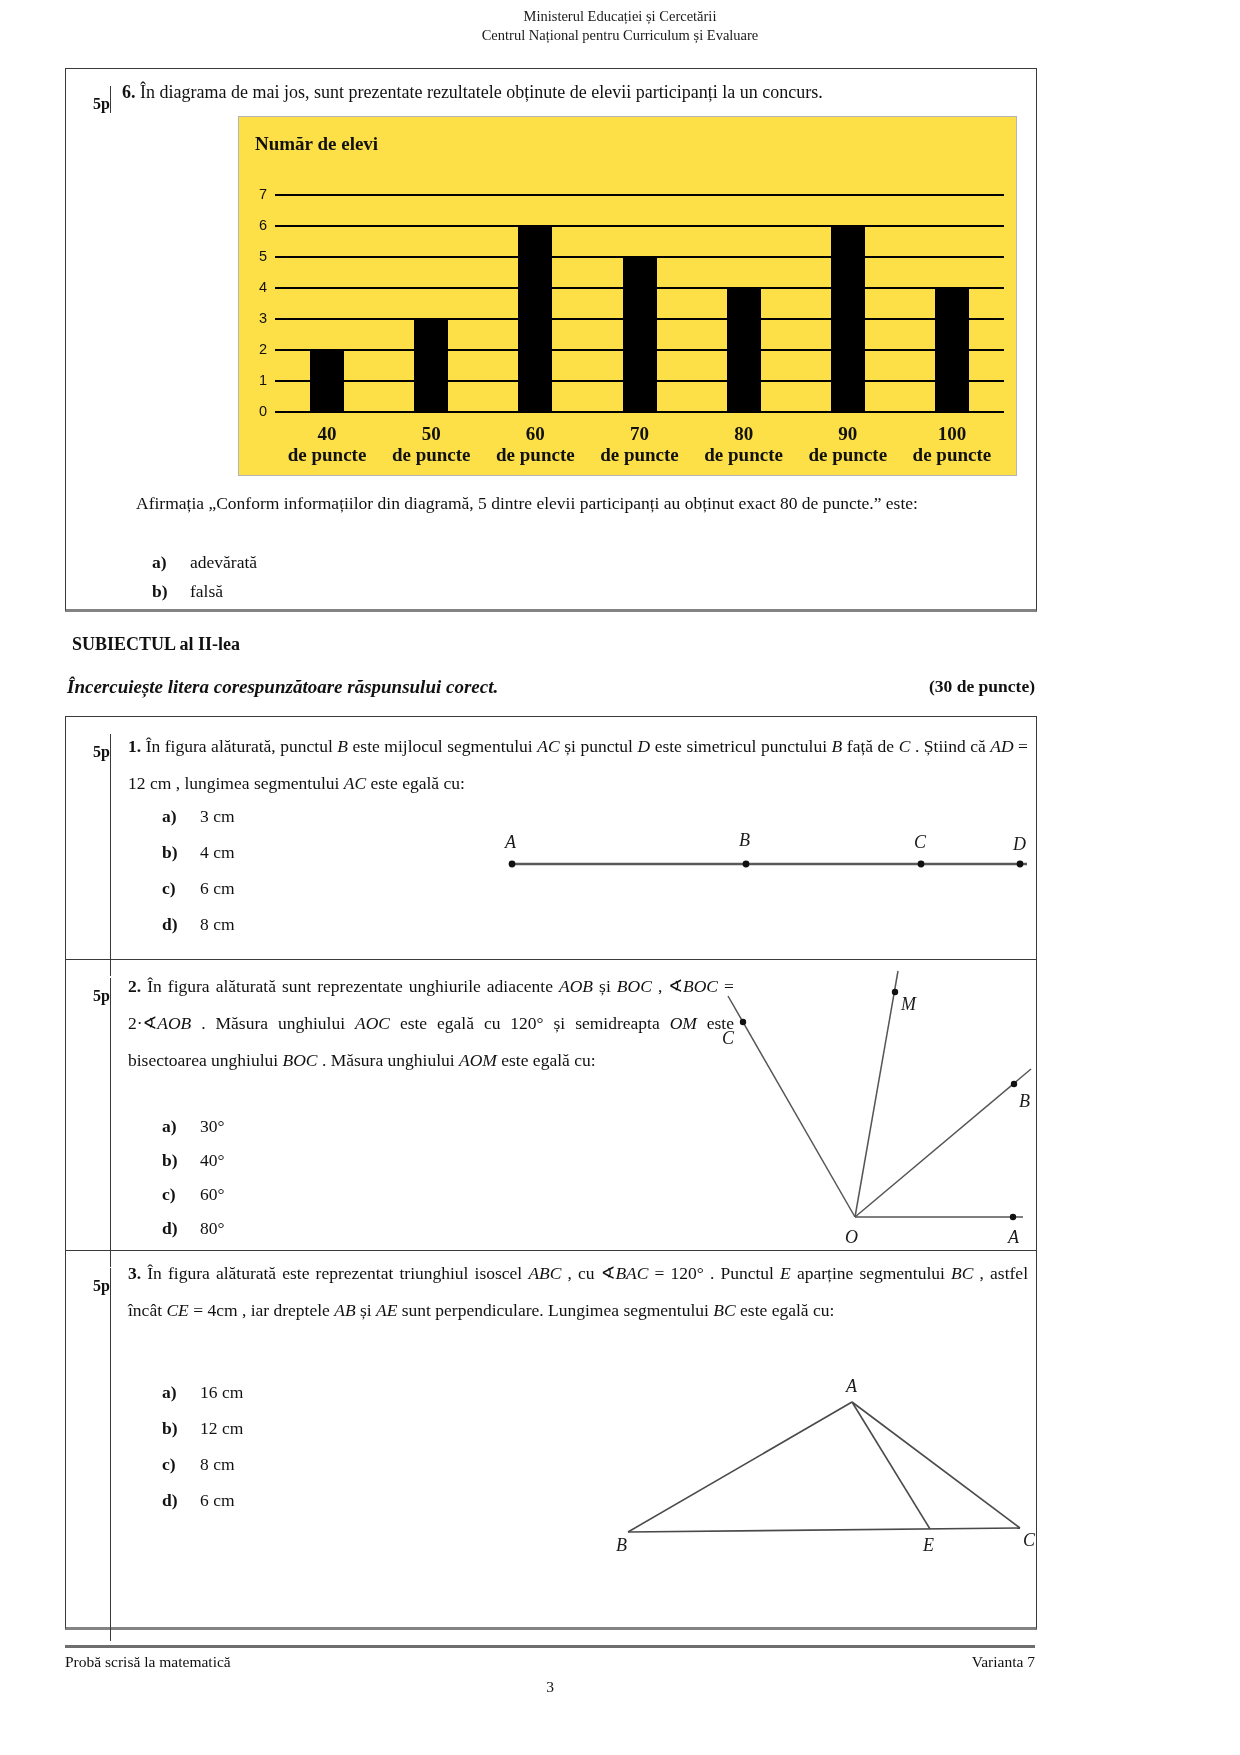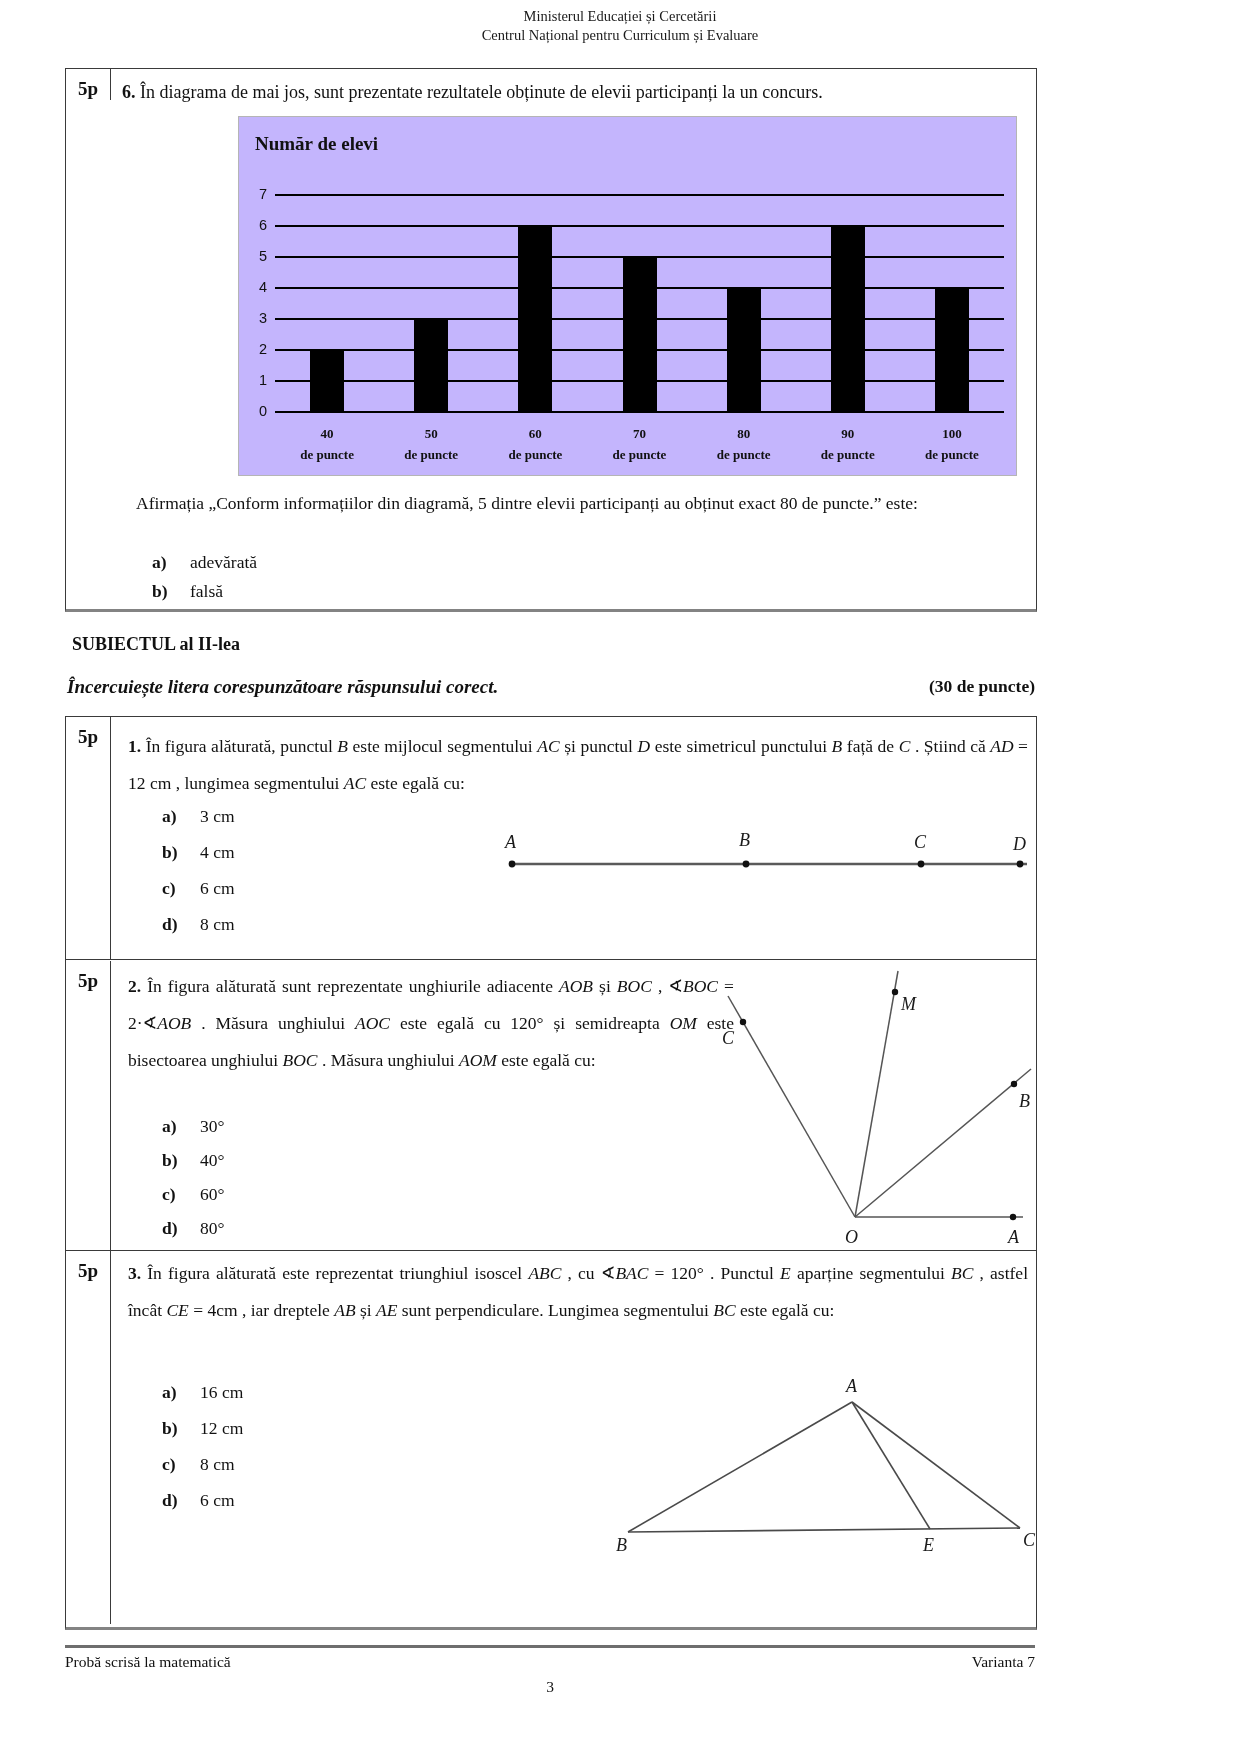--- a/index.html
+++ b/index.html
@@ -1,35 +1,35 @@
 <!DOCTYPE html>
 <html><head>
 <meta charset="utf-8">
 <style>
   html,body{margin:0;padding:0;background:#fff;}
   .page{position:relative;width:1240px;height:1755px;background:#ffffff;
         font-family:"Liberation Serif",serif;color:#111;overflow:hidden;}
   .abs{position:absolute;}
   .hdr{width:1240px;text-align:center;font-size:14.5px;color:#1a1a1a;}
   .tbl{position:absolute;border:1.6px solid #3a3a3a;border-bottom:3px solid #838383;background:#fff;}
-  .pcell{position:absolute;left:0;top:0;width:45px;border-right:1.6px solid #3a3a3a;
-         font-weight:bold;font-size:19px;text-align:center;padding-top:9px;box-sizing:border-box;}
+  .pcell{position:absolute;left:0;top:17px;width:45px;border-right:1.6px solid #3a3a3a;
+         font-weight:bold;font-size:16px;text-align:right;padding-top:9px;box-sizing:border-box;}
   .rowline{position:absolute;left:0;right:0;border-bottom:1.6px solid #3a3a3a;}
   .qtext{font-size:17.5px;line-height:37px;text-align:justify;}
   .qtext .bd{font-weight:bold;}
   .qtext .it{font-style:italic;}
   .opts .opt{display:flex;align-items:baseline;}
   .opts .l{font-weight:bold;width:38px;font-size:17.5px;}
   .opts .t{font-size:17.5px;}
-  .chartbox{position:absolute;border:1.3px solid #b5b5b5;background:#c4b5fd;}
+  .chartbox{position:absolute;border:1.3px solid #b5b5b5;background:#fde047;}
   .charttitle{position:absolute;left:16px;top:16px;font-weight:bold;font-size:19px;}
   .gridline{position:absolute;height:1.5px;background:#000;}
   .bar{position:absolute;}
   .ytick{position:absolute;font-family:"Liberation Sans",sans-serif;font-size:14.5px;text-align:right;width:26px;}
-  .xcat{position:absolute;text-align:center;font-weight:bold;font-size:13px;line-height:21px;}
+  .xcat{position:absolute;text-align:center;font-weight:bold;font-size:19px;line-height:21px;}
   .subj{font-weight:bold;font-size:18px;}
   .instr{font-weight:bold;font-style:italic;font-size:19px;}
   .pts30{font-weight:bold;font-size:17.5px;}
   .footline{position:absolute;height:2.6px;background:#6e6e6e;}
   .foot{font-size:15.5px;}
   svg text{font-family:"Liberation Serif",serif;font-style:italic;font-size:18px;fill:#1a1a1a;}
 </style>
 </head>
 <body>
 

